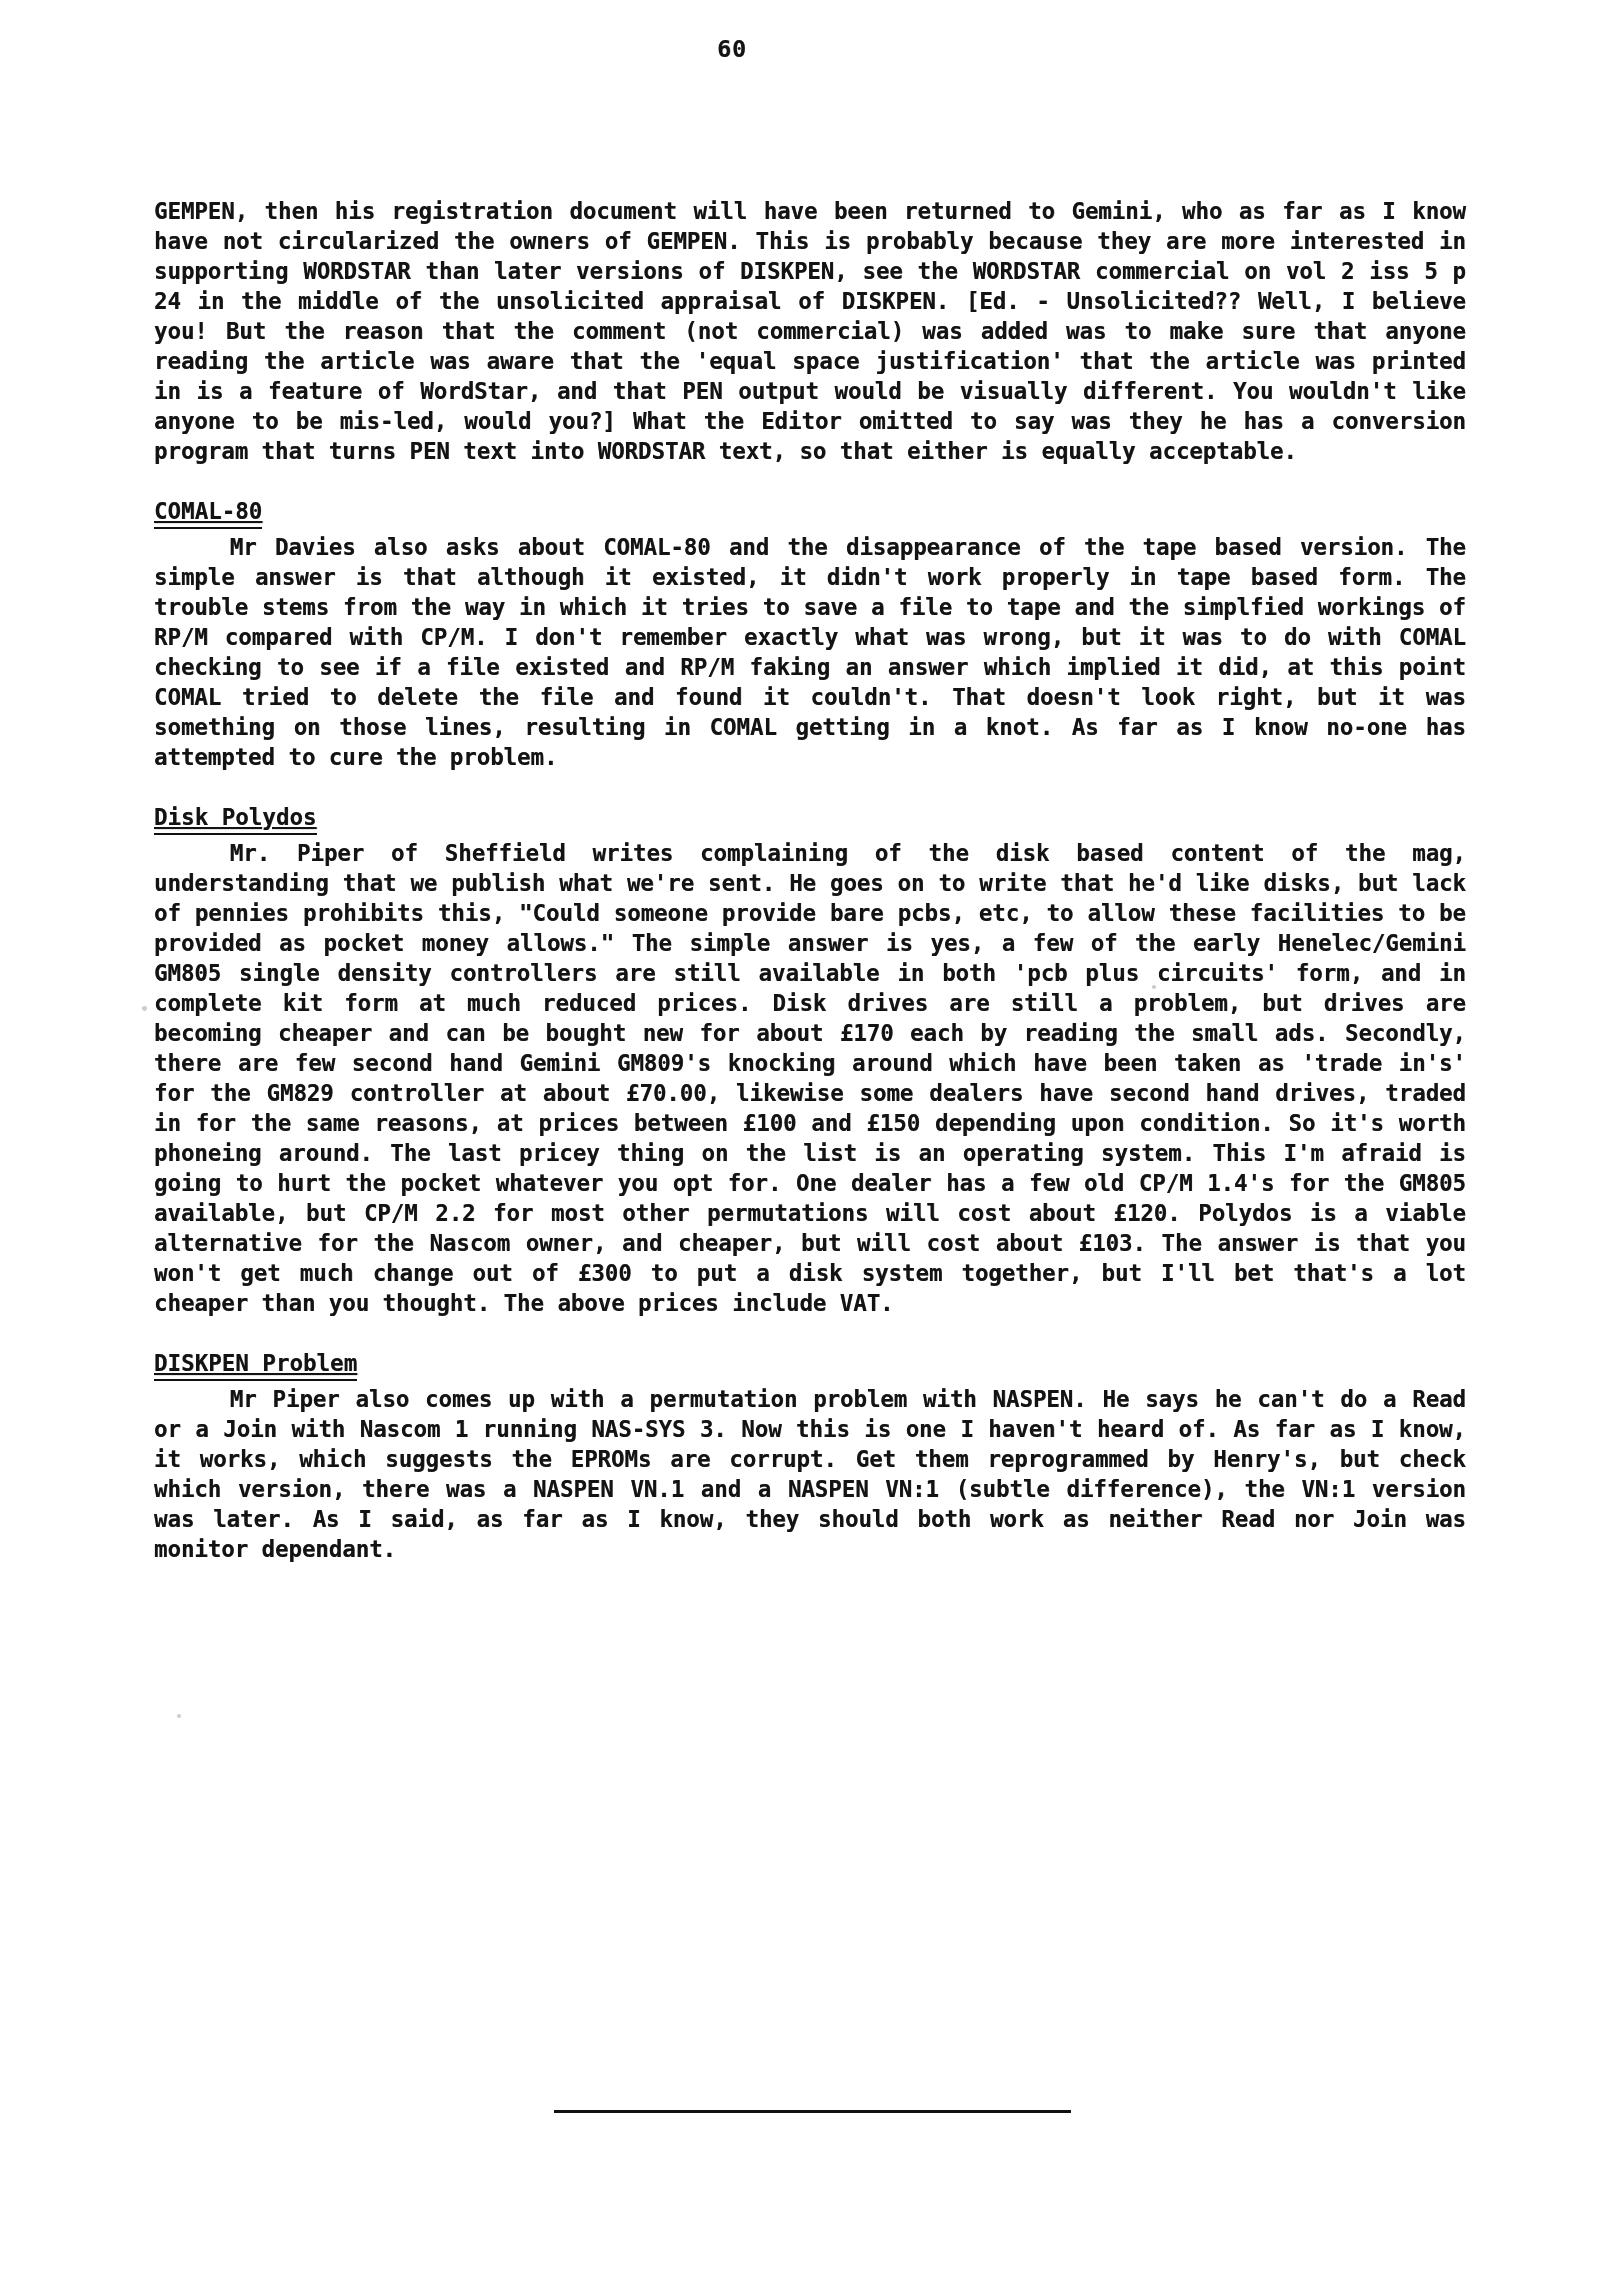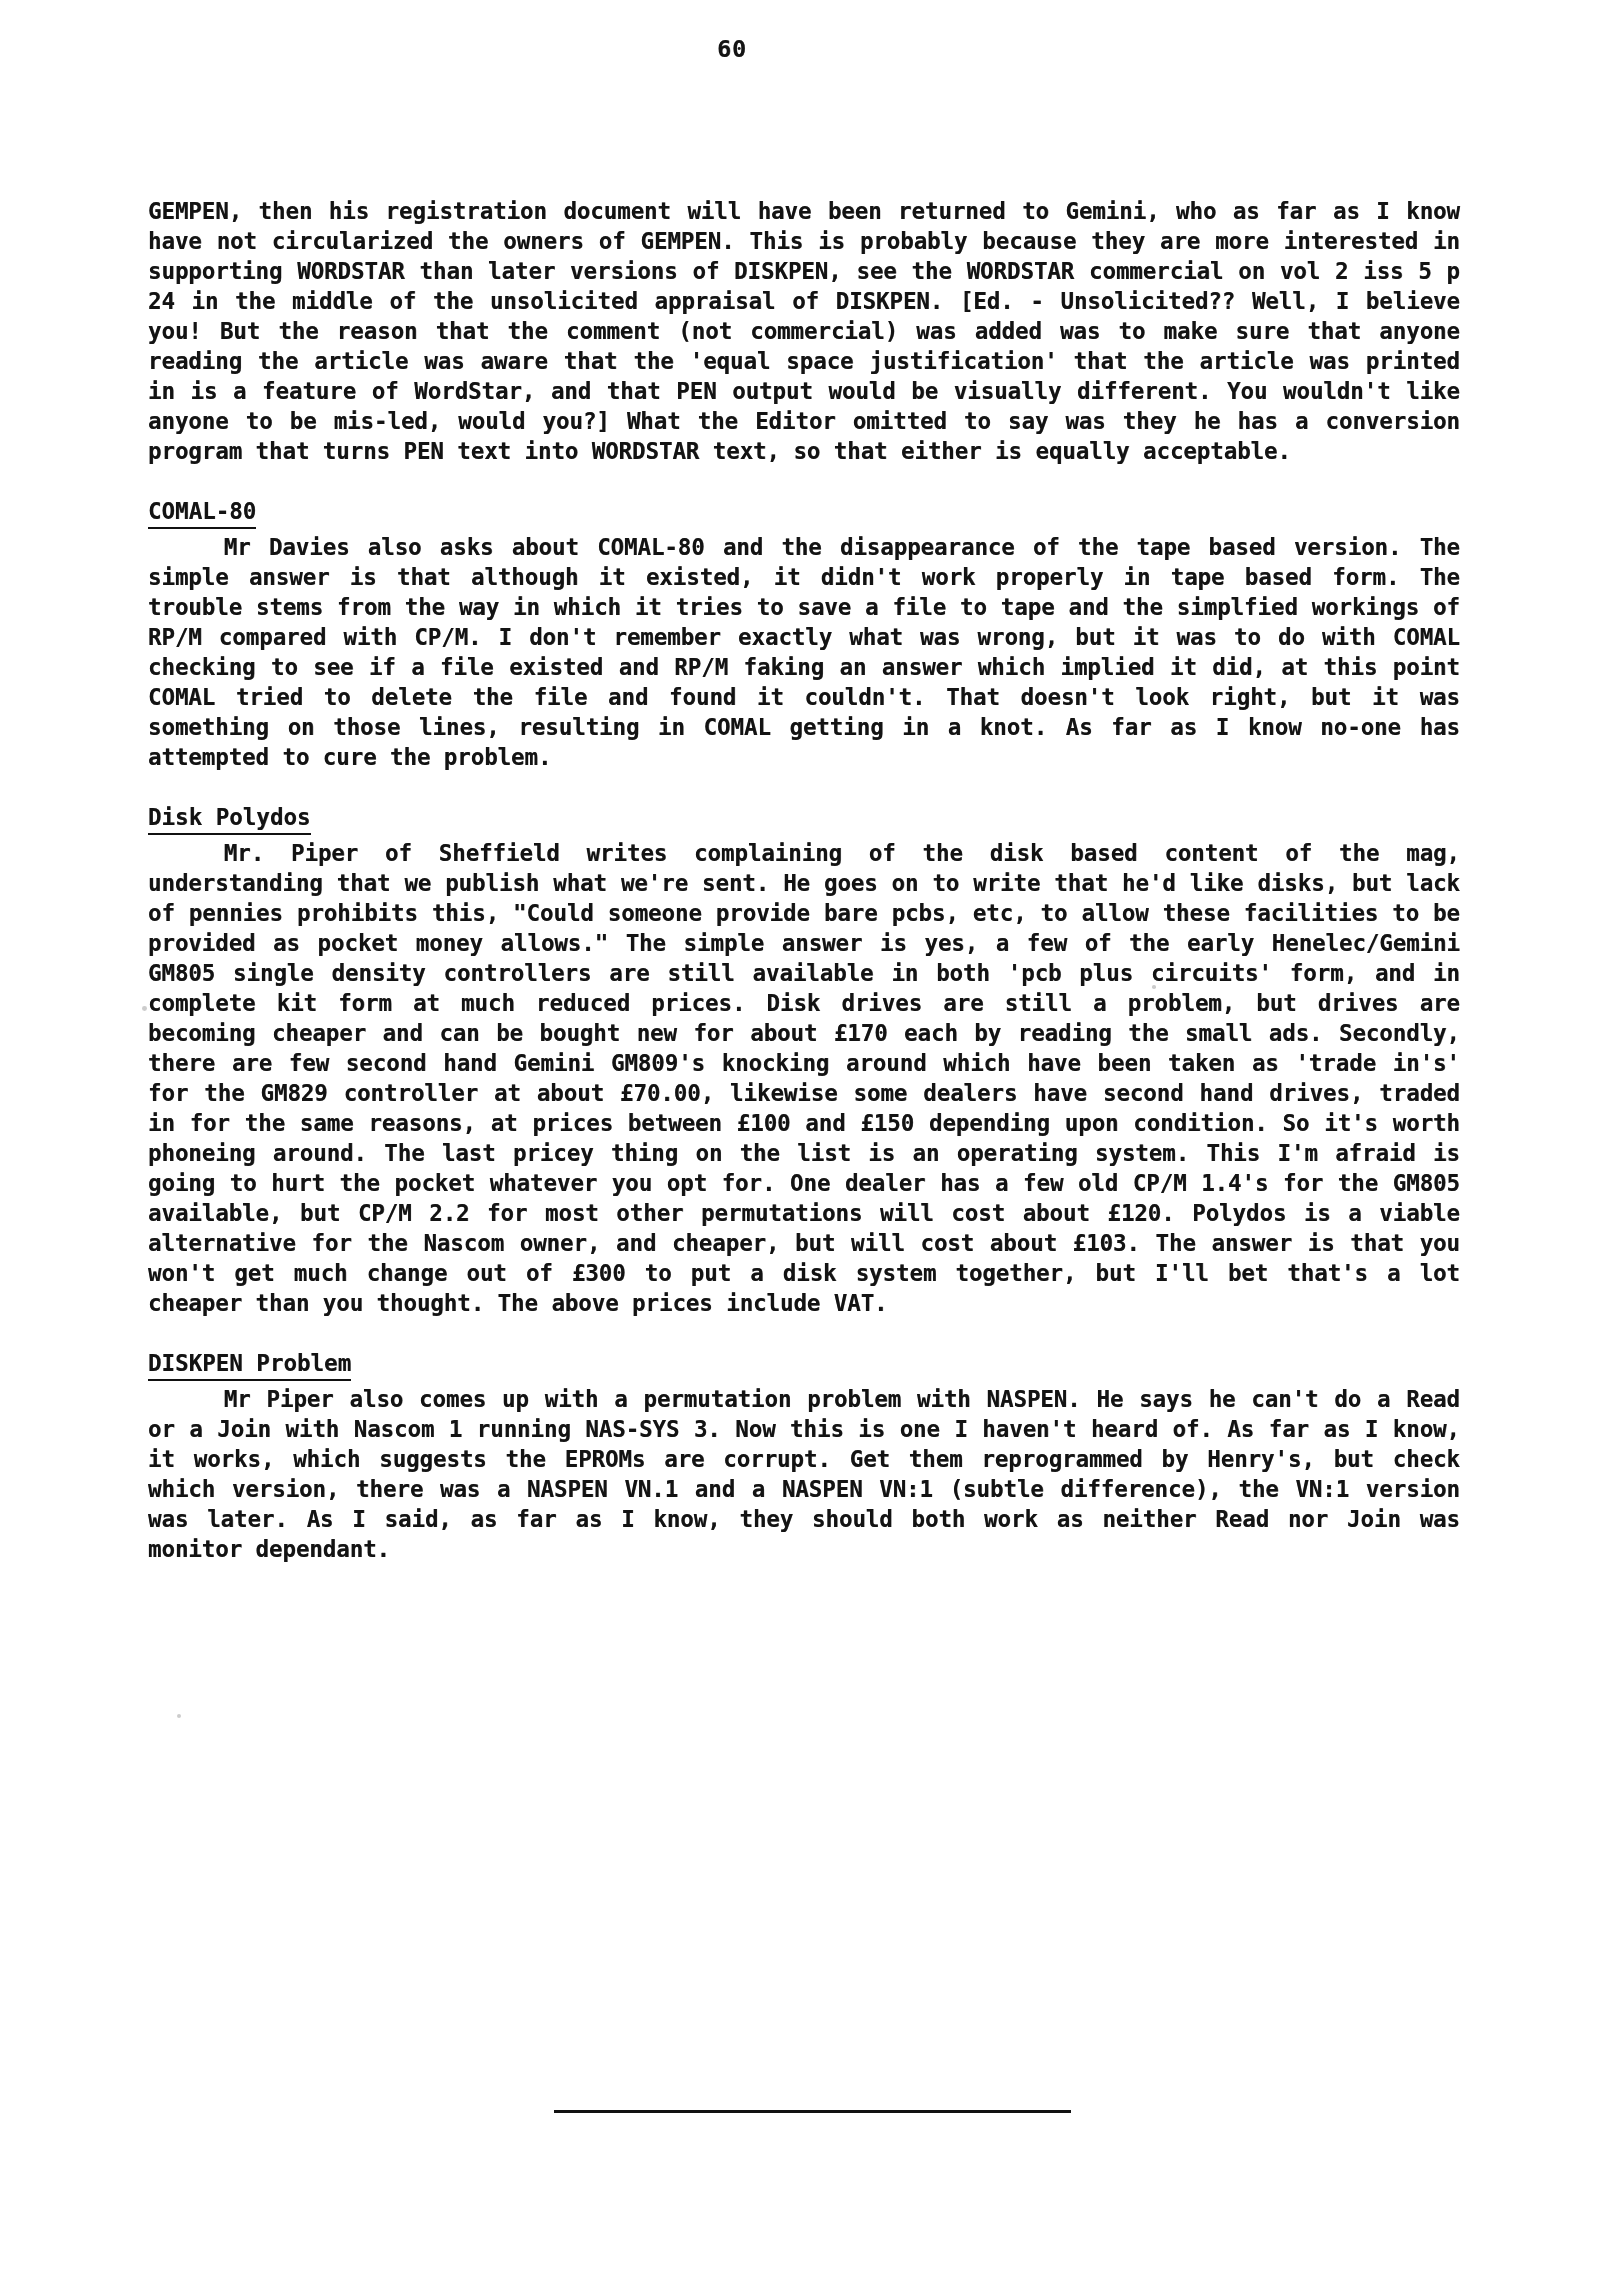--- a/index.html
+++ b/index.html
@@ -27,21 +27,21 @@
     text-align: center;
     font-size: 23.6px;
     letter-spacing: 0.7px;
     font-weight: 600;
     color: #141414;
   }
 
   
   .column {
     position: absolute;
-    left: 148px;
+    left: 154px;
     top: 196px;
     width: 1312px;
   }
 
   .para {
     margin: 0 0 0 0;
     font-size: 22.5px;
     line-height: 30px;
     letter-spacing: -0.1px;
     text-align: justify;
@@ -61,20 +61,21 @@
 
   .heading {
     font-size: 22.5px;
     line-height: 30px;
     font-weight: 600;
     color: #131313;
     display: inline-block;
     border-bottom: 2.4px solid #111111;
     padding-bottom: 0.7px;
     margin-bottom: 1.4px;
+    text-decoration: underline;
   }
   .heading-row { line-height: 32px; }
 
   .indent { display: inline-block; width: 5.6ch; }
 
   
   .rule-wrap {
     position: absolute;
     left: 0;
     top: 2103px;

